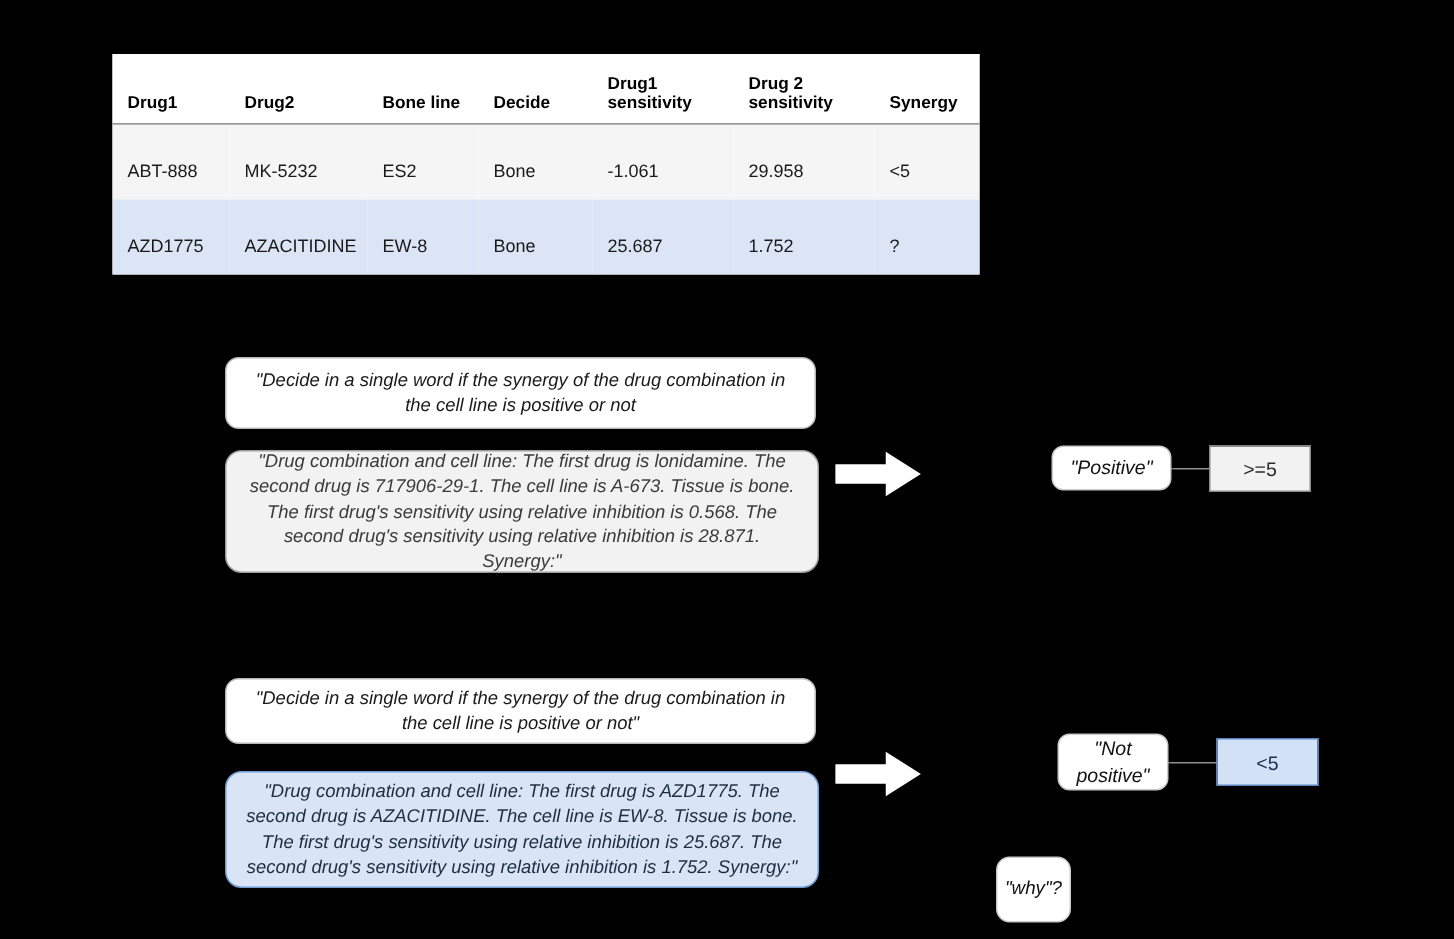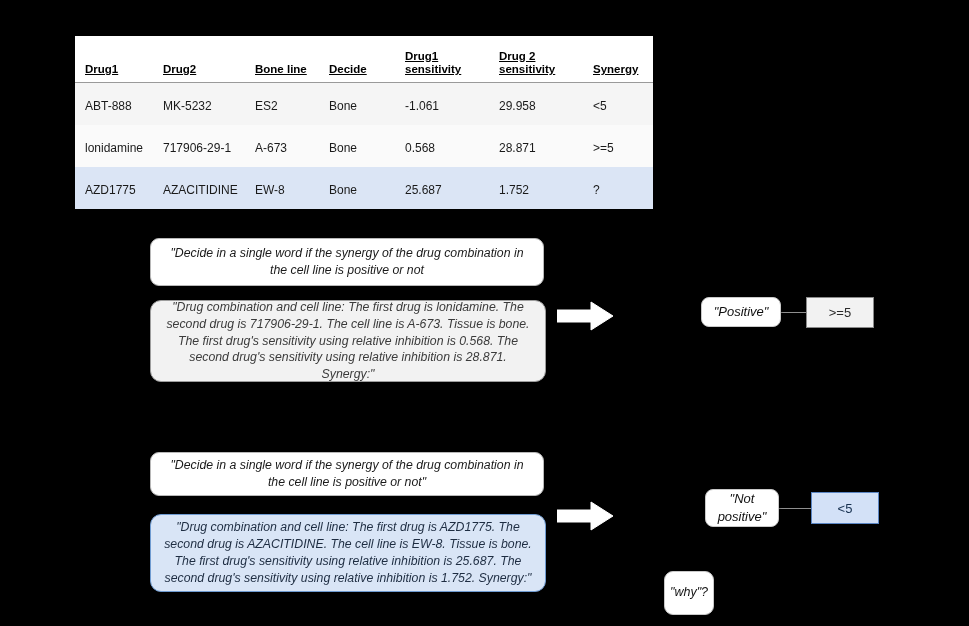--- a/index.html
+++ b/index.html
@@ -38,26 +38,25 @@
     font-weight: bold;
     color: #000000;
     text-align: left;
     padding: 6px 0 6px 10px;
     vertical-align: bottom;
     height: 34px;
     background: #ffffff;
     border-bottom: 1px solid #9a9a9a;
     line-height: 1.15;
     white-space: pre-line;
-    text-decoration: underline;
   }
   #data-table tbody td {
     font-size: 12px;
     color: #1a1a1a;
-    padding: 4px 0 0 10px;
+    padding: 12px 0 0 10px;
     height: 38px;
     vertical-align: middle;
     white-space: nowrap;
     margin-top: 44px;
   }
   #data-table tbody tr.row-alt td { background: #f5f5f5; }
   #data-table tbody tr.row-plain td { background: #fafafa; }
   #data-table tbody tr.row-hl td { background: #dbe5f5; }
 
   
@@ -177,29 +176,20 @@
   <tbody>
     <tr class="row-alt">
       <td>ABT-888</td>
       <td>MK-5232</td>
       <td>ES2</td>
       <td>Bone</td>
       <td>-1.061</td>
       <td>29.958</td>
       <td>&lt;5</td>
     </tr>
-    <tr class="row-plain">
-      <td>lonidamine</td>
-      <td>717906-29-1</td>
-      <td>A-673</td>
-      <td>Bone</td>
-      <td>0.568</td>
-      <td>28.871</td>
-      <td>&gt;=5</td>
-    </tr>
     <tr class="row-hl">
       <td>AZD1775</td>
       <td>AZACITIDINE</td>
       <td>EW-8</td>
       <td>Bone</td>
       <td>25.687</td>
       <td>1.752</td>
       <td>?</td>
     </tr>
   </tbody>

